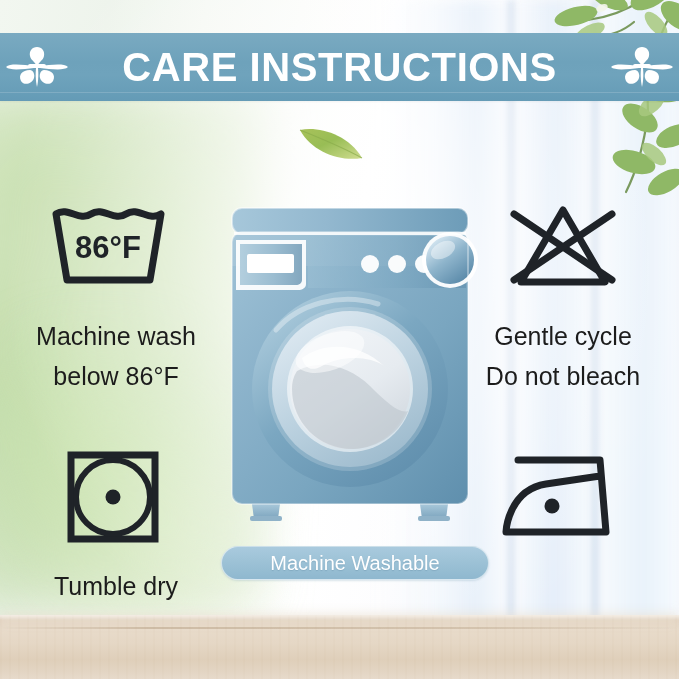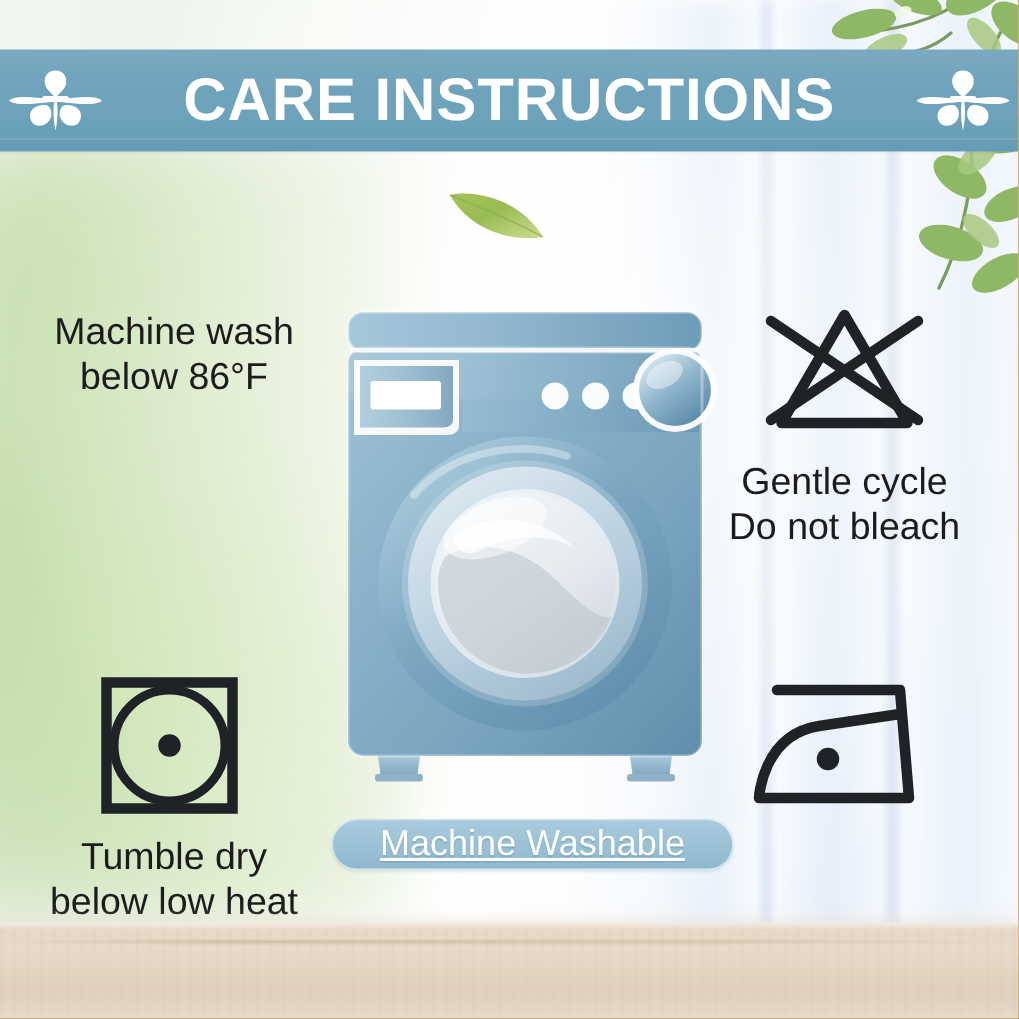--- a/index.html
+++ b/index.html
@@ -12,21 +12,21 @@
     overflow: hidden;
     font-family: "Liberation Sans", sans-serif;
   }
 
   
   #stage {
     position: relative;
     width: 679px;
     height: 679px;
     overflow: hidden;
-    background: #a16207;
+    background: #bef264;
   }
 
   
   .bg-base {
     position: absolute;
     inset: 0;
     background:
       linear-gradient(100deg,
         #f2f7f0 0%,
         #eef4ec 14%,
@@ -217,23 +217,23 @@
   .care-item.row1  { top: 196px; }
   .care-item.row2  { top: 446px; }
 
   .care-icon-wrap {
     height: 100px;
     display: flex;
     align-items: center;
     justify-content: center;
   }
   .care-label {
-    margin-top: 10px;
+    margin-top: 20px;
     font-size: 25px;
-    line-height: 30px;
+    line-height: 40px;
     color: #1c1c1c;
     font-family: "Liberation Sans", sans-serif;
     white-space: pre-line;
   }
 
   
   .washer {
     position: absolute;
     left: 222px;
     top: 206px;
@@ -252,25 +252,24 @@
     background: linear-gradient(180deg, #a9cade 0%, #9dc2d6 45%, #8fb8cf 100%);
     border: 1px solid rgba(255,255,255,0.55);
     box-sizing: border-box;
     display: flex;
     align-items: center;
     justify-content: center;
     box-shadow: 0 1px 2px rgba(110,150,175,0.25);
   }
   .washable-badge span {
     color: #ffffff;
-    font-size: 24px;
+    font-size: 20px;
     line-height: 1;
     font-family: "Liberation Sans", sans-serif;
     text-shadow: 0 1px 1px rgba(95,135,160,0.35);
-    text-decoration: underline;
   }
 </style>
 </head>
 <body>
 
 <div id="stage">
 
   <div class="bg-base"></div>
   <div class="bg-window-right"></div>
   <div class="bg-mullion" style="left:506px;"></div>
@@ -352,20 +351,27 @@
           <path d="M24 27 C16 27, 12 32, 15 38 C18 43, 26 41, 28 35 C29 31, 27 27, 24 27 Z"></path>
           <path d="M38 27 C46 27, 50 32, 47 38 C44 43, 36 41, 34 35 C33 31, 35 27, 38 27 Z"></path>
           <rect x="22" y="21" width="18" height="4" rx="2"></rect>
         </g>
       </svg>
     </span>
     <div class="banner-inner-line"></div>
   </div>
 
   <div class="care-item left row1">
+    <div class="care-icon-wrap">
+      <svg viewBox="0 0 140 100" width="140" height="100" aria-hidden="true">
+        <path d="M10 18 C22 10, 33 26, 45 18 C57 10, 68 26, 80 18 C92 10, 103 26, 115 18
+                 L104 84 L21 84 Z" fill="none" stroke="#1f2328" stroke-width="7" stroke-linejoin="round" stroke-linecap="round"></path>
+        <text x="62" y="62" text-anchor="middle" font-family="Liberation Sans, sans-serif" font-size="31" font-weight="bold" fill="#1f2328">86°F</text>
+      </svg>
+    </div>
     <div class="care-label">Machine wash
 below 86°F</div>
   </div>
 
   <div class="care-item right row1">
     <div class="care-icon-wrap">
       <svg viewBox="0 0 150 100" width="150" height="100" aria-hidden="true">
         <g stroke="#1f2328" stroke-width="7" fill="none" stroke-linejoin="round" stroke-linecap="round">
           <path d="M75 14 L117 86 L33 86 Z"></path>
           <path d="M26 18 L124 84"></path>

